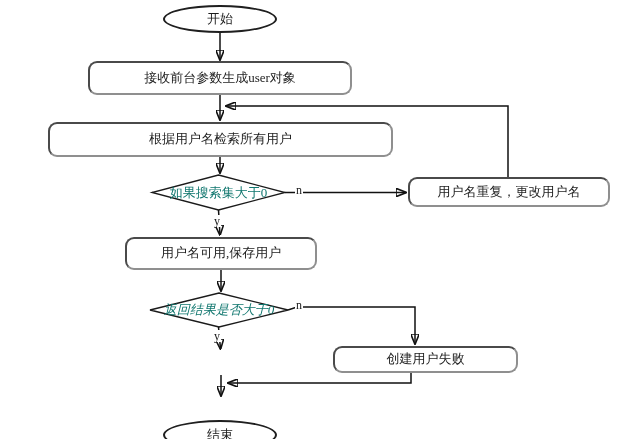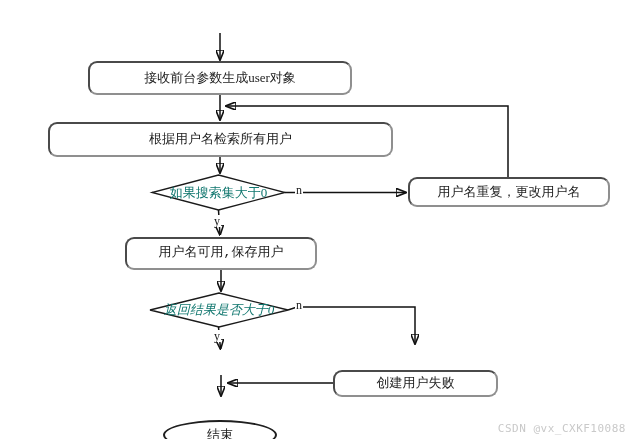--- a/index.html
+++ b/index.html
@@ -57,30 +57,30 @@
     <path d="M220 157 L220 173" marker-end="url(#ah)"></path>
     <path d="M285 192.5 L406 192.5" marker-end="url(#ah)"></path>
     <path d="M218.5 210 L220 235" marker-end="url(#ah)"></path>
     <path d="M221 270 L221 291" marker-end="url(#ah)"></path>
     <path d="M288 310 L297 307 L415 307 L415 344" marker-end="url(#ah)"></path>
     <path d="M218.5 327 L220.5 349" marker-end="url(#ah)"></path>
     <path d="M411 373 L411 383 L228 383" marker-end="url(#ah)"></path>
     <path d="M221 375 L221 396" marker-end="url(#ah)"></path>
   </svg>
 
+  <div class="node terminator" style="left:163px;top:5px;width:114px;height:28px;">开始</div>
   <div class="node terminator" style="left:163px;top:420px;width:114px;height:30px;text-align:right;">结束</div>
 
   <div class="node process" style="left:88px;top:61px;width:264px;height:34px;">接收前台参数生成user对象</div>
   <div class="node process" style="left:48px;top:122px;width:345px;height:35px;">根据用户名检索所有用户</div>
   <div class="node process" style="left:408px;top:177px;width:202px;height:30px;">用户名重复，更改用户名</div>
-  <div class="node process" style="left:125px;top:237px;width:192px;height:33px;font-family:Liberation Mono, monospace;">用户名可用,保存用户</div>
-  <div class="node process" style="left:333px;top:346px;width:165px;height:27px;margin-top:24px;">创建用户失败</div>
+  <div class="node process" style="left:125px;top:237px;width:192px;height:33px;">用户名可用,保存用户</div>
+  <div class="node process" style="left:333px;top:346px;width:185px;height:27px;">创建用户失败</div>
 
   <div class="diamond-label" style="left:152px;top:175px;width:133px;height:35px;">如果搜索集大于0</div>
   <div class="diamond-label" style="left:150px;top:293px;width:138px;height:34px;font-style:italic;">返回结果是否大于0</div>
 
   <div class="edge-label" style="left:295px;top:184px;">n</div>
   <div class="edge-label" style="left:213px;top:215px;">y</div>
   <div class="edge-label" style="left:295px;top:299px;">n</div>
   <div class="edge-label" style="left:213px;top:330px;">y</div>
 
-  <div class="watermark">CSDN @vx_CXKF10088</div>
 </div>
 
 </body></html>

